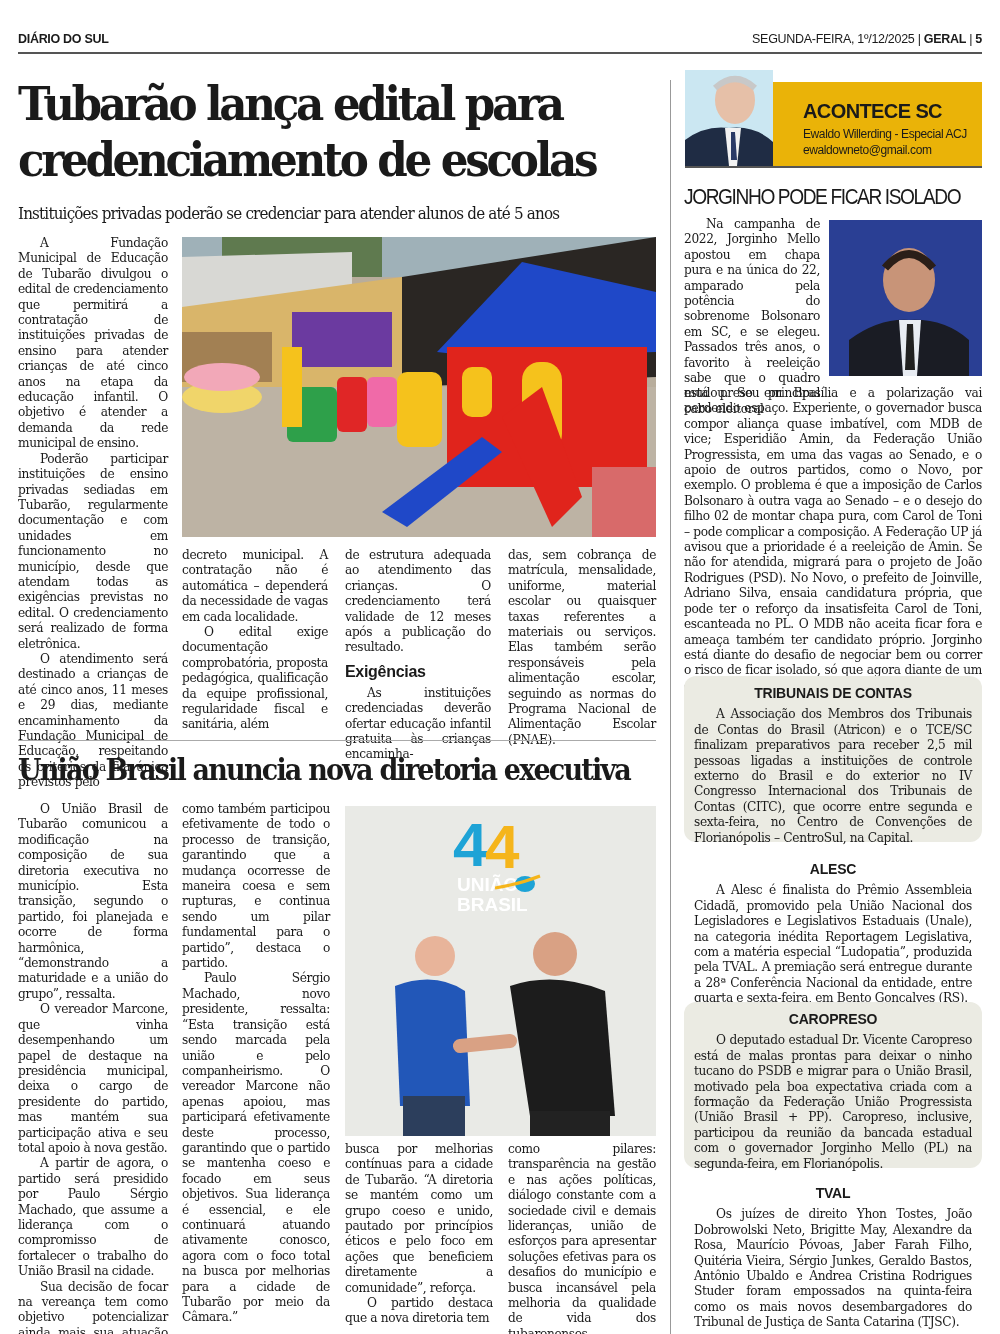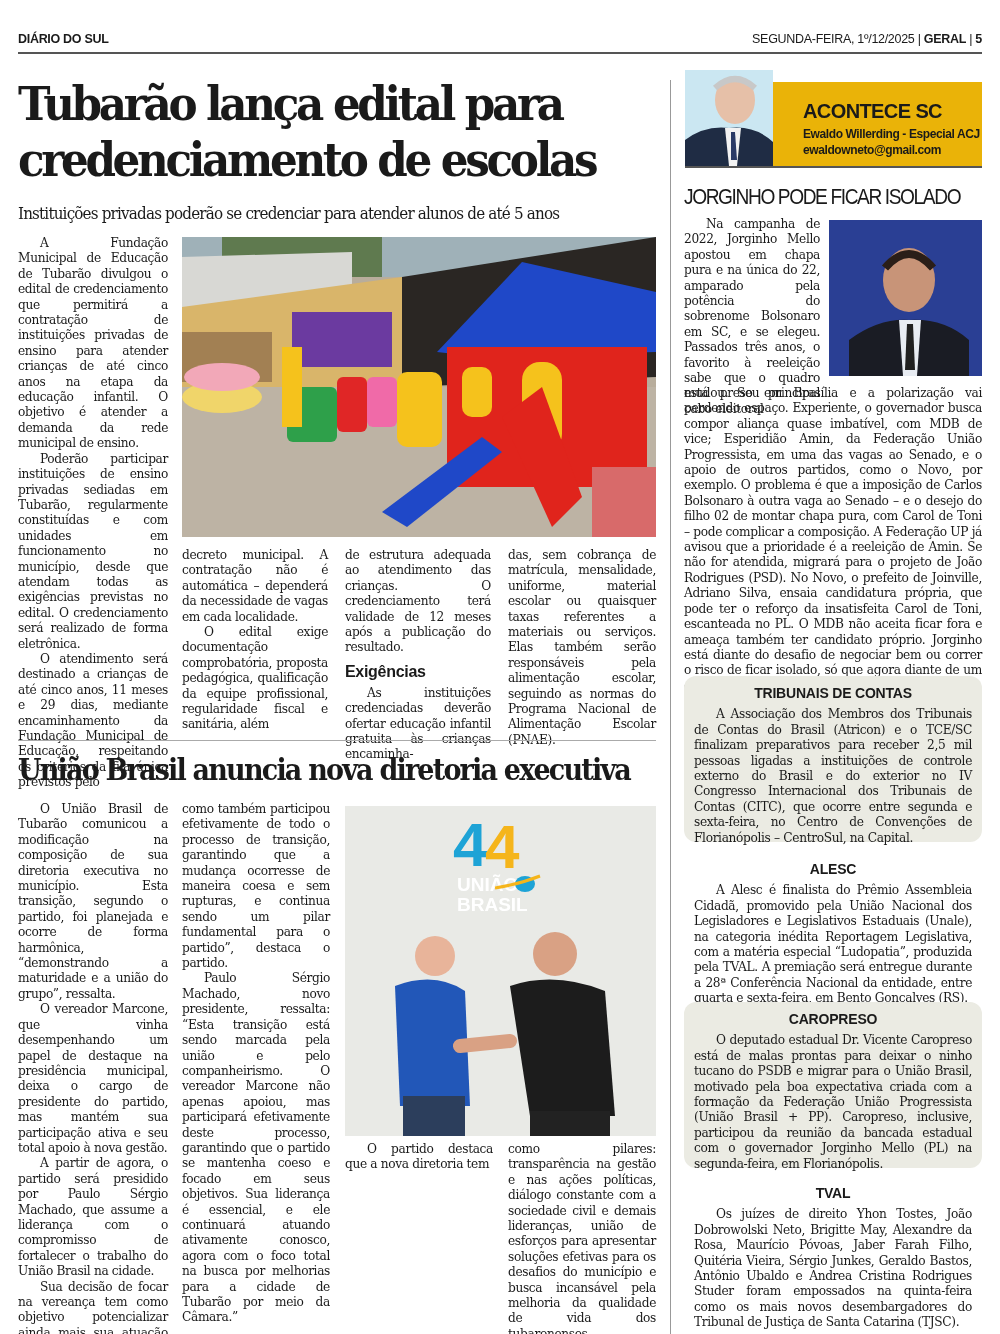--- a/index.html
+++ b/index.html
@@ -32,21 +32,21 @@
   .headline2 { position: absolute; left: 18px; top: 752px; width: 650px; font-size: 30px;
     letter-spacing: -2px; white-space: nowrap; transform: scaleX(0.9); transform-origin: left top; }
 
   
   .column-head { position: absolute; left: 685px; top: 82px; width: 297px; height: 86px;
     background: #eab308; border-bottom: 2px solid #555; }
   .column-head .portrait { position: absolute; left: 0; bottom: 0; width: 88px; height: 96px; overflow: hidden; }
   .column-head .title { position: absolute; left: 118px; top: 18px; font-family: "Liberation Sans", sans-serif;
     font-weight: bold; font-size: 20px; letter-spacing: -0.6px; }
   .column-head .byline, .column-head .email { position: absolute; left: 118px; font-family: "Liberation Sans", sans-serif;
-    font-size: 12px; letter-spacing: -0.4px; font-weight: bold; }
+    font-size: 12px; letter-spacing: -0.4px; }
   .column-head .byline { top: 45px; }
   .column-head .email { top: 61px; }
 
   .side-headline { position: absolute; left: 684px; top: 184px; width: 300px; font-family: "Liberation Sans", sans-serif;
     font-size: 22px; letter-spacing: -1.6px; white-space: nowrap; transform: scaleX(0.87); transform-origin: left top; }
 
   .side-text { position: absolute; left: 684px; width: 298px; font-size: 12.2px; line-height: 15.4px;
     text-align: justify; letter-spacing: -0.35px; }
   .side-text p { text-indent: 22px; }
 
@@ -70,21 +70,21 @@
 <div class="vrule"></div>
 
 <h1 class="headline1">
   <span>Tubarão lança edital para</span><br>
   <span>credenciamento de escolas</span>
 </h1>
 <div class="deck1">Instituições privadas poderão se credenciar para atender alunos de até 5 anos</div>
 
 <div class="col" style="left:18px; top:236px; width:150px;">
   <p>A Fundação Municipal de Educação de Tubarão divulgou o edital de credenciamento que permitirá a contratação de instituições privadas de ensino para atender crianças de até cinco anos na etapa da educação infantil. O objetivo é atender a demanda da rede municipal de ensino.</p>
-  <p>Poderão participar instituições de ensino privadas sediadas em Tubarão, regularmente constituídas e com unidades em funcionamento no município, desde que atendam todas as exigências previstas no edital. O credenciamento será realizado de forma eletrônica.</p>
+  <p>Poderão participar instituições de ensino privadas sediadas em Tubarão, regularmente documentação e com unidades em funcionamento no município, desde que atendam todas as exigências previstas no edital. O credenciamento será realizado de forma eletrônica.</p>
   <p>O atendimento será destinado a crianças de até cinco anos, 11 meses e 29 dias, mediante encaminhamento da Fundação Municipal de Educação, respeitando os critérios da fila única previstos pelo</p>
 </div>
 
 <div class="photo" style="left:182px; top:237px; width:474px; height:300px;">
   <svg width="474" height="300" viewBox="0 0 474 300">
     <rect x="0" y="0" width="474" height="300" fill="#b8ad9c"></rect>
     <rect x="0" y="0" width="474" height="40" fill="#9fb1b8"></rect>
     <rect x="40" y="0" width="160" height="40" fill="#5f7a4f"></rect>
     <polygon points="0,20 170,15 170,75 0,80" fill="#d8d8d4"></polygon>
     <polygon points="0,70 220,40 220,150 0,160" fill="#d9b56a"></polygon>
@@ -156,20 +156,21 @@
     <path d="M50 180 Q90 165 120 185 L125 300 L55 300 Z" fill="#2257b8"></path>
     <rect x="58" y="290" width="62" height="40" fill="#2c3e5c"></rect>
     <circle cx="210" cy="148" r="22" fill="#d9a184"></circle>
     <path d="M165 180 Q210 165 260 185 L270 310 L185 310 Z" fill="#1c1c1c"></path>
     <rect x="185" y="305" width="80" height="25" fill="#222"></rect>
     <path d="M115 240 L165 235" stroke="#d9a184" stroke-width="14" stroke-linecap="round"></path>
   </svg>
 </div>
 
 <div class="col" style="left:345px; top:1142px; width:148px;">
+  <p style="text-indent:0">busca por melhorias contínuas para a cidade de Tubarão. “A diretoria se mantém como um grupo coeso e unido, pautado por princípios éticos e pelo foco em ações que beneficiem diretamente a comunidade”, reforça.</p>
   <p>O partido destaca que a nova diretoria tem</p>
 </div>
 
 <div class="col" style="left:508px; top:1142px; width:148px;">
   <p style="text-indent:0">como pilares: transparência na gestão e nas ações políticas, diálogo constante com a sociedade civil e demais lideranças, união de esforços para apresentar soluções efetivas para os desafios do município e busca incansável pela melhoria da qualidade de vida dos tubaronenses.</p>
 </div>
 
 <div class="column-head">
   <div class="portrait">
     <svg width="88" height="96" viewBox="0 0 88 96">

